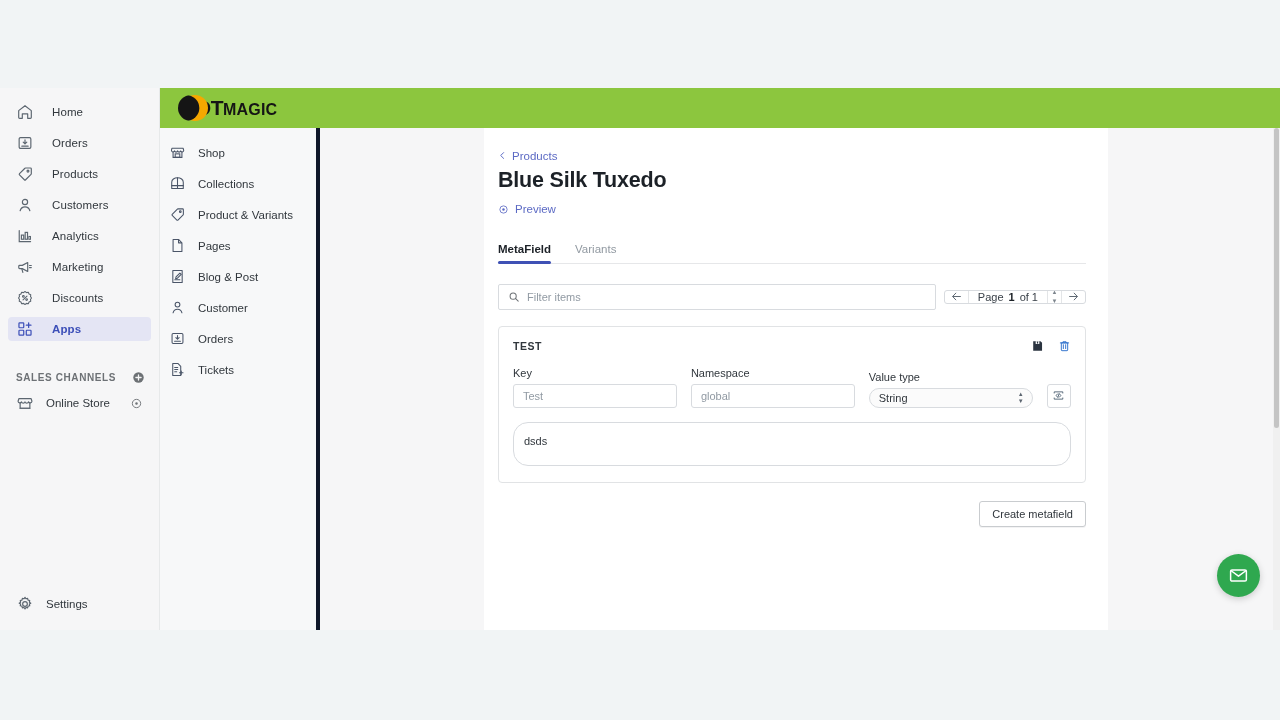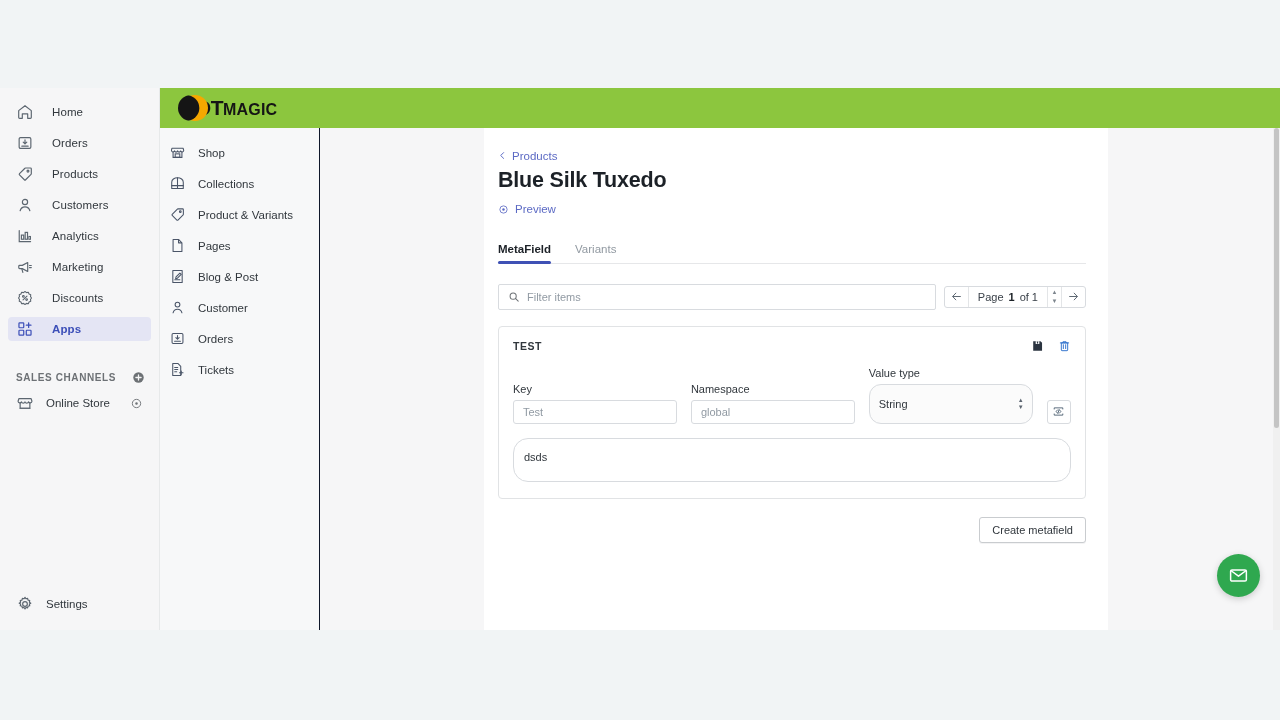--- a/index.html
+++ b/index.html
@@ -103,21 +103,21 @@
     font-size: 16px; font-weight: 700; color: #151515;
     letter-spacing: .2px;
   }
 
   .app-body { display: flex; height: 502px; }
 
   
   .app-sidebar {
     width: 160px; flex: 0 0 160px;
     background: #f7f8f9;
-    border-right: 1px solid #0f172a;
+    border-right: 4px solid #0f172a;
     padding-top: 14px;
   }
   .app-nav-item {
     display: flex; align-items: center; gap: 12px;
     height: 21px; padding: 0 8px 0 9px; margin-bottom: 10px;
     cursor: pointer;
   }
   .app-nav-item .ic { width: 17px; height: 17px; flex: 0 0 17px; }
   .app-nav-item .lbl { font-size: 11.5px; color: #31373d; white-space: nowrap; }
 
@@ -177,21 +177,21 @@
   }
   .filter-box input {
     border: none; outline: none; flex: 1;
     font-size: 11px; color: #31373d;
     font-family: "Liberation Sans", sans-serif;
     background: transparent;
   }
   .filter-box input::placeholder { color: #919aa3; }
 
   .pager {
-    display: flex; align-items: stretch; height: 22px;
+    display: flex; align-items: stretch; height: 14px;
     border: 1px solid #d8dbdf; border-radius: 3px; background: #fff;
     overflow: hidden;
   }
   .pager .pbtn {
     width: 24px; display: flex; align-items: center; justify-content: center;
     cursor: pointer; border-right: 1px solid #e3e5e7;
   }
   .pager .pbtn.last { border-right: none; border-left: 1px solid #e3e5e7; }
   .pager .pinfo {
     display: flex; align-items: center; gap: 5px;
@@ -232,21 +232,21 @@
   .field.ns { width: 176px; }
   .field.vt { width: 176px; }
   .field .flabel { font-size: 11px; color: #31373d; }
   .field .finput {
     height: 24px; border: 1px solid #d8dbdf; border-radius: 3px;
     background: #fff; display: flex; align-items: center; padding: 0 9px;
     font-size: 11px; color: #31373d;
   }
   .field .finput.placeholder { color: #919aa3; }
   .select-wrap {
-    height: 40px; border: 1px solid #d8dbdf; border-radius: 12px;
+    height: 20px; border: 1px solid #d8dbdf; border-radius: 12px;
     background: #fbfbfb;
     display: flex; align-items: center; justify-content: space-between;
     padding: 0 8px 0 9px; font-size: 11px; color: #31373d; cursor: pointer;
   }
   .select-wrap .arrows {
     display: flex; flex-direction: column; gap: 2px; align-items: center;
   }
   .select-wrap .arrows span { font-size: 6px; line-height: 5px; color: #5c6570; }
 
   .code-btn {

